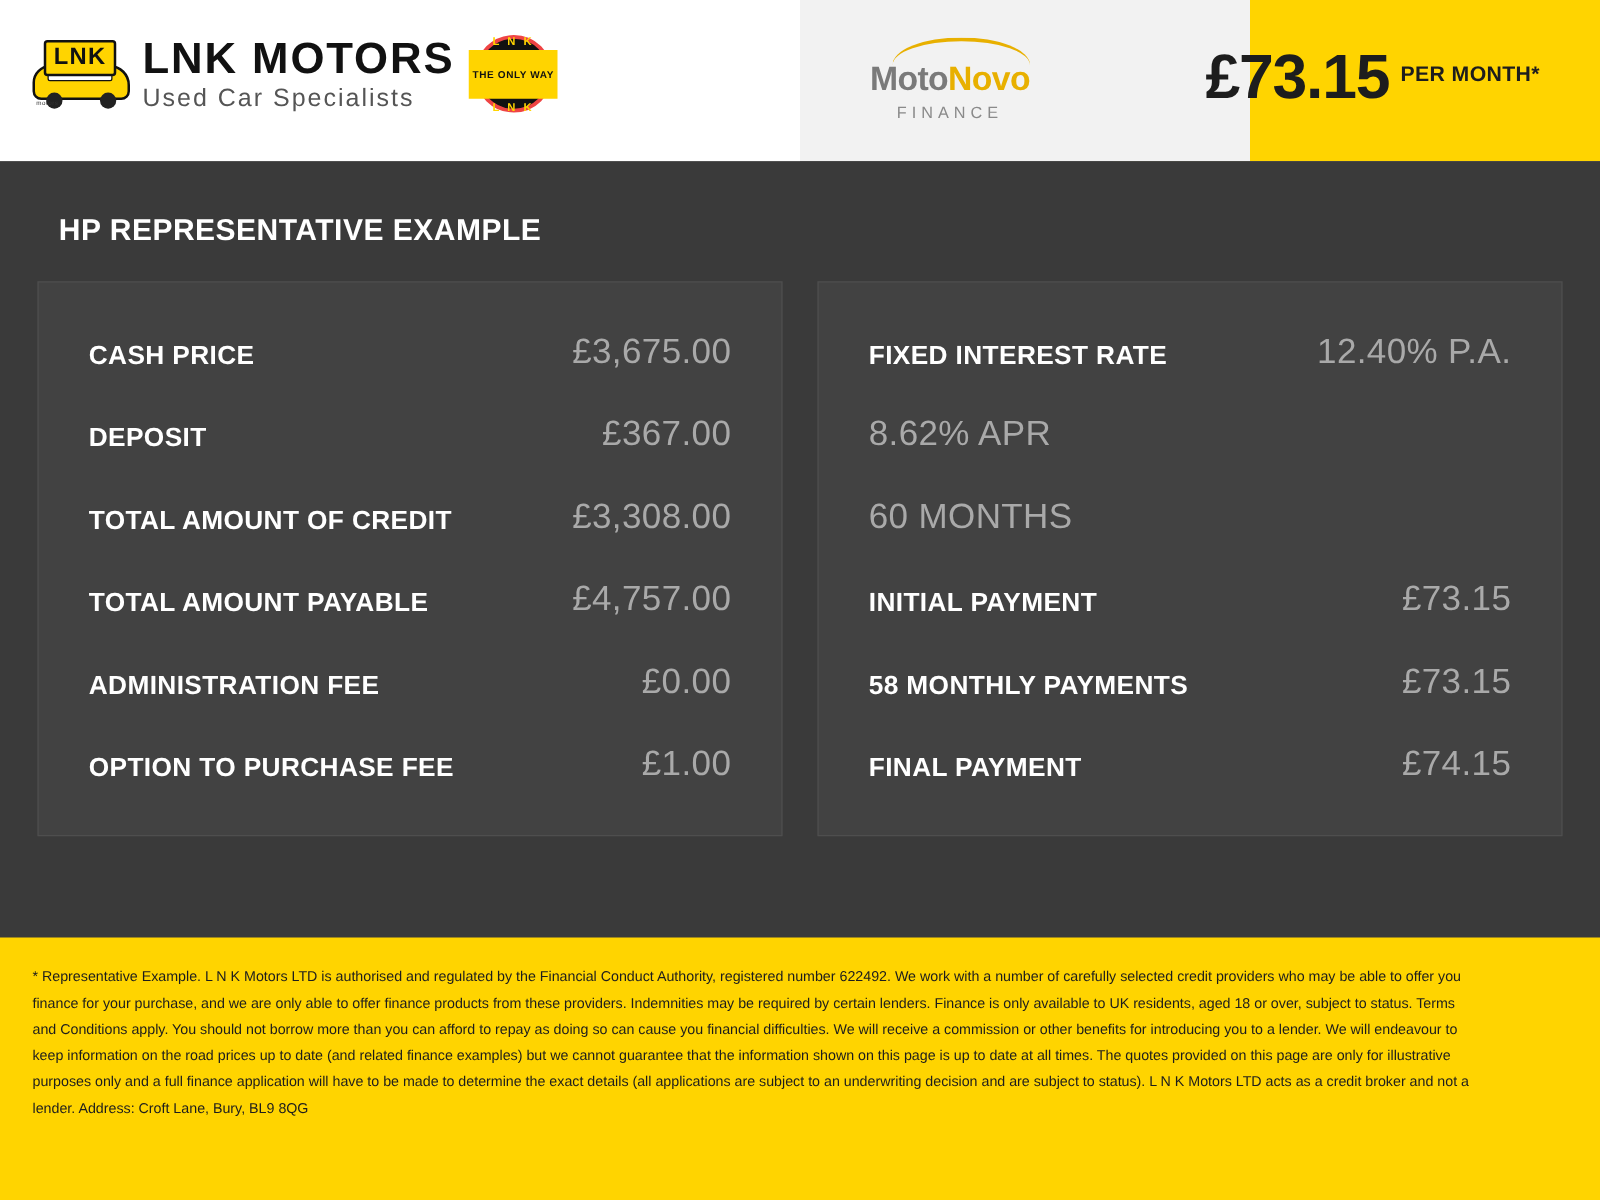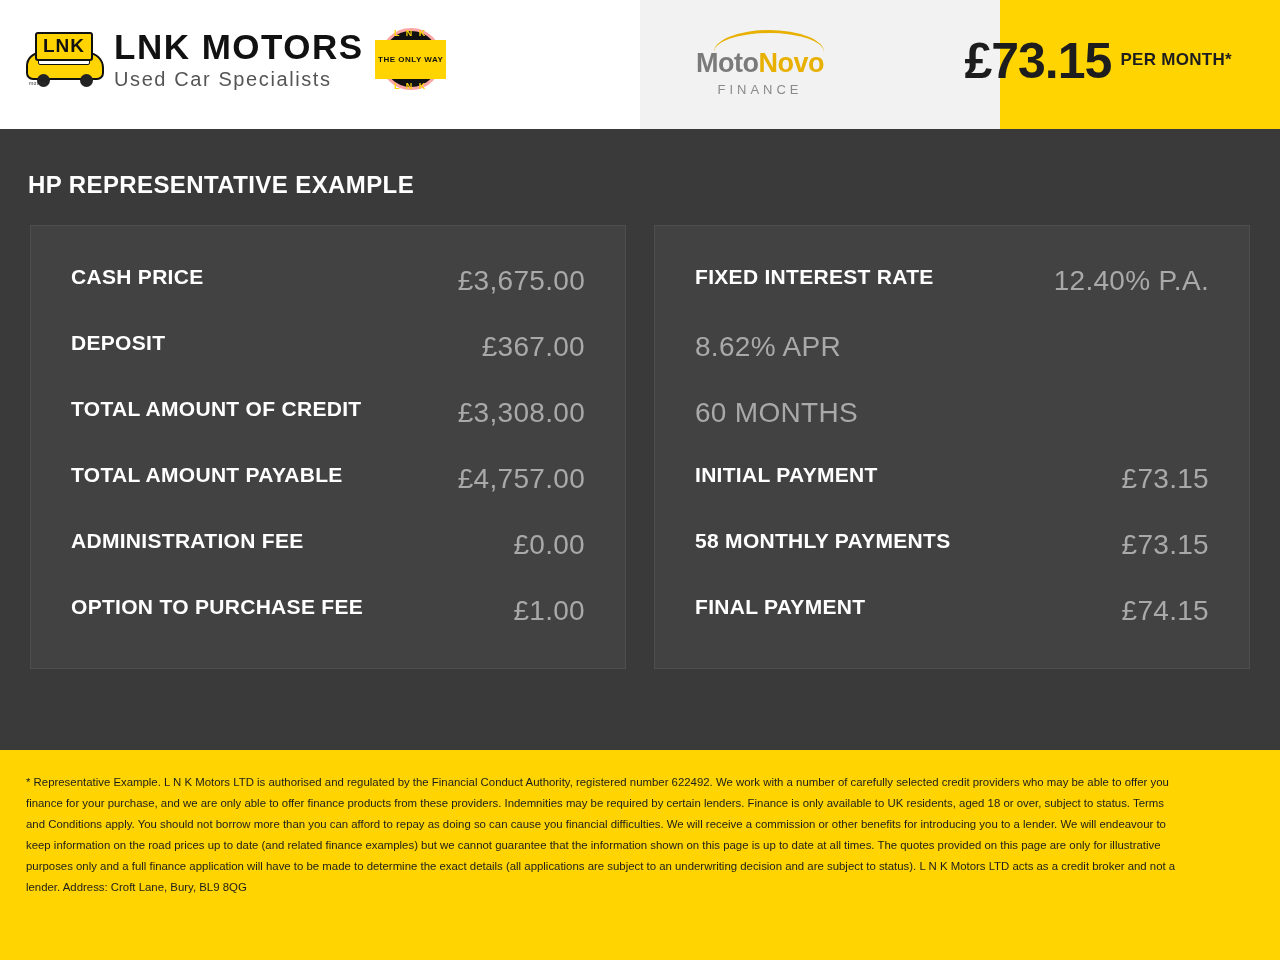--- a/index.html
+++ b/index.html
@@ -125,21 +125,21 @@
     color: #555;
     letter-spacing: 1.6px;
     margin-top: 5px;
   }
   .only-way {
     position: relative;
     width: 62px; height: 62px;
     margin-left: 16px;
     border-radius: 50%;
     background: #111;
-    border: 3px solid #fca5a5;
+    border: 3px solid #ef4444;
     display: flex;
     flex-direction: column;
     align-items: center;
     justify-content: center;
   }
   .ow-top {
     color: #ffd400;
     font-size: 9px;
     font-weight: bold;
     letter-spacing: 2px;
@@ -221,37 +221,37 @@
     position: relative;
     padding: 0;
     background: #3a3a3a;
     height: 621px;
   }
   .section-title {
     color: #ffffff;
     font-size: 24px;
     font-weight: bold;
     letter-spacing: .4px;
-    padding: 42px 0 0 28px;
+    padding: 42px 0 0 47px;
   }
   .panels {
     display: flex;
     gap: 28px;
     padding: 26px 30px 0 30px;
   }
   .panel {
     flex: 1;
     background: #424242;
     border: 1px solid #4e4e4e;
     padding: 22px 22px 24px 22px;
   }
   .row {
     display: flex;
     justify-content: space-between;
-    align-items: flex-start;
+    align-items: flex-end;
     padding: 17px 18px;
   }
   .row-label {
     color: #ffffff;
     font-size: 21px;
     font-weight: bold;
     letter-spacing: .3px;
     white-space: nowrap;
   }
   .row-value {

